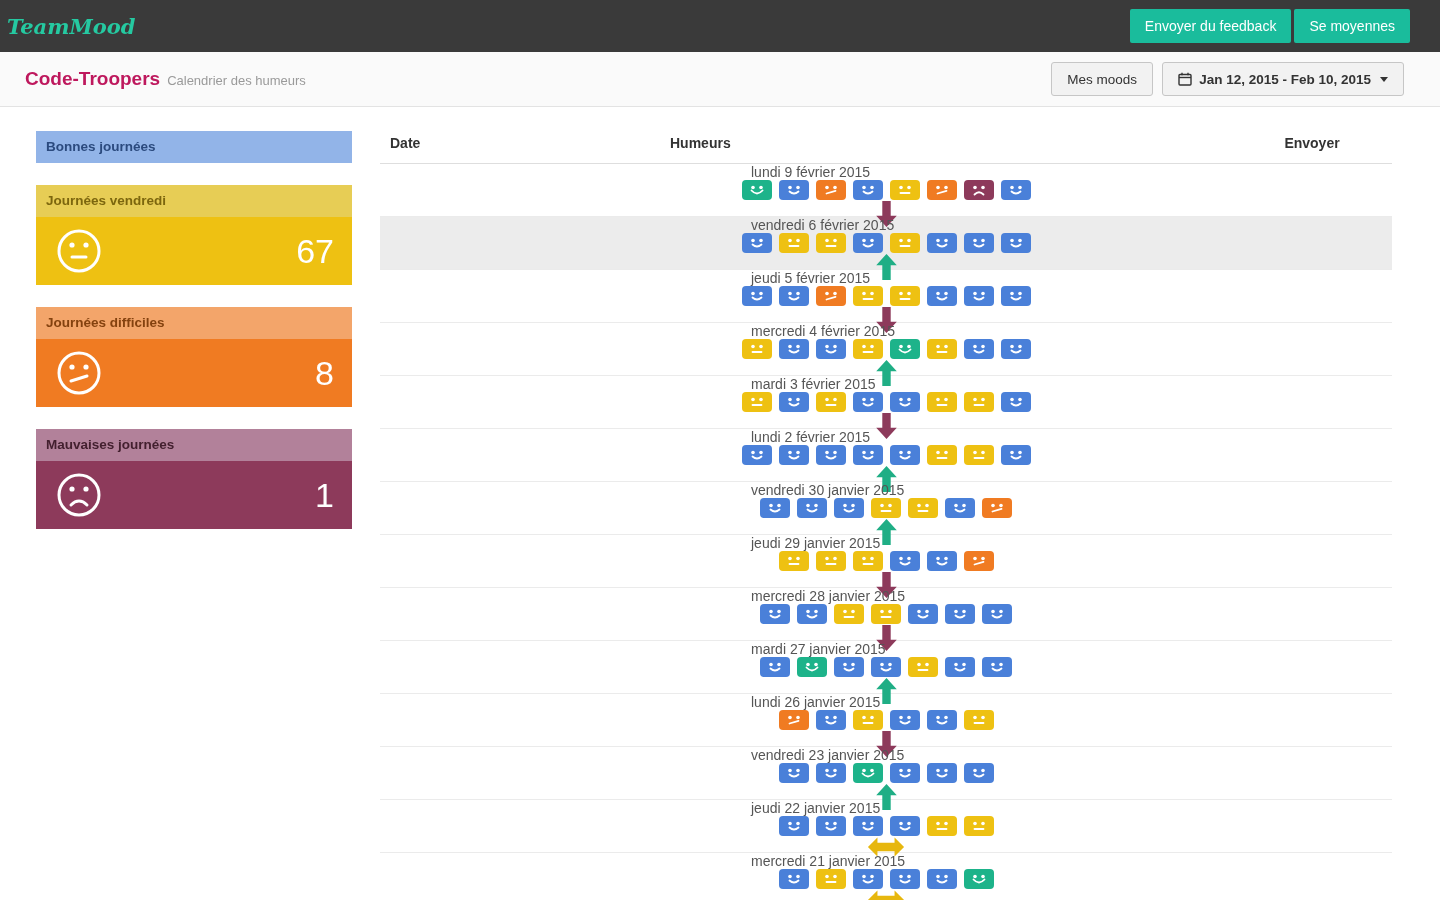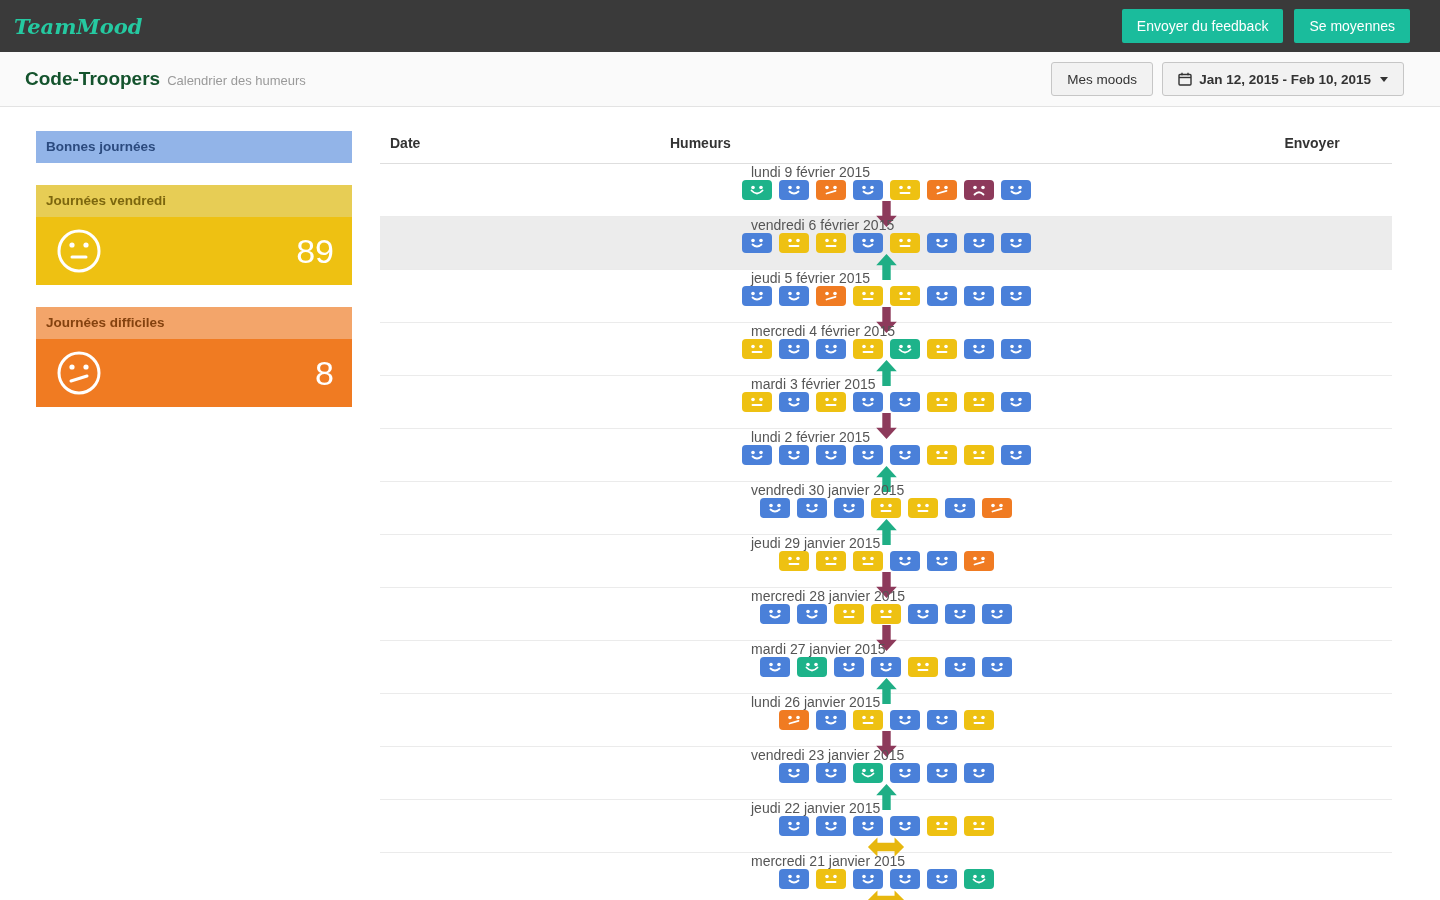--- a/index.html
+++ b/index.html
@@ -1,27 +1,27 @@
 <!DOCTYPE html>
 <html><head>
 <meta charset="utf-8">
 <style>
   * { margin:0; padding:0; box-sizing:border-box; }
   html,body { width:1440px; height:900px; overflow:hidden; }
   body { font-family:"Liberation Sans", sans-serif; background:#fff; }
 
   
-  .topbar { height:52px; background:#3a3a3a; display:flex; align-items:center; justify-content:space-between; padding:0 30px 0 14px; }
+  .topbar { height:52px; background:#3a3a3a; display:flex; align-items:center; justify-content:space-between; padding:0 30px 0 7px; }
   .logo { font-family:"DejaVu Serif", serif; font-style:italic; font-weight:bold; font-size:21px; color:#25c9a1; cursor:pointer; }
-  .topbar-buttons { display:flex; gap:11px; }
+  .topbar-buttons { display:flex; gap:3px; }
   .tb-btn { background:#1abc9c; color:#fff; border:none; font-family:"Liberation Sans",sans-serif; font-size:14px; padding:9px 15px; border-radius:2px; cursor:pointer; }
 
   
   .pheader { height:55px; background:#fafafa; border-bottom:1px solid #e3e3e3; display:flex; align-items:center; justify-content:space-between; padding:0 36px 0 25px; }
-  .team { font-size:19px; font-weight:bold; color:#14532d; }
+  .team { font-size:19px; font-weight:bold; color:#be185d; }
   .subtitle { font-size:13px; color:#9a9a9a; margin-left:7px; }
   .header-actions { display:flex; gap:9px; align-items:center; }
   .btn-light { background:#f2f2f2; border:1px solid #c6c6c6; border-radius:3px; height:34px; padding:0 15px; font-family:"Liberation Sans",sans-serif; font-size:13.5px; color:#333; cursor:pointer; display:flex; align-items:center; gap:7px; }
   .btn-light .lbl-bold { font-weight:bold; }
   .caret { width:0; height:0; border-left:4px solid transparent; border-right:4px solid transparent; border-top:5px solid #333; margin-left:2px; }
 
   
   .content { display:flex; align-items:flex-start; padding:24px 48px 0 36px; }
   .sidebar { width:316px; flex:none; }
   .card { margin-bottom:22px; }
@@ -83,35 +83,47 @@
   </div>
       <div class="card">
     <div class="card-header" style="background:#e7cd55;color:#7c660e">Journées vendredi</div>
     <div class="card-body" style="background:#eec112">
       <svg width="46" height="46" viewBox="0 0 46 46">
             <circle cx="23" cy="23" r="20" fill="none" stroke="#fff" stroke-width="3"></circle>
             <circle cx="16" cy="17" r="2.6" fill="#fff"></circle>
             <circle cx="30" cy="17" r="2.6" fill="#fff"></circle>
             <path d="M16 29 L30 29" fill="none" stroke="#fff" stroke-width="3" stroke-linecap="round"></path>
           </svg>
-      <span class="count">89</span>
+      <span class="count">67</span>
     </div>
   </div>
       <div class="card">
     <div class="card-header" style="background:#f3a56a;color:#84420f">Journées difficiles</div>
     <div class="card-body" style="background:#f07b22">
       <svg width="46" height="46" viewBox="0 0 46 46">
             <circle cx="23" cy="23" r="20" fill="none" stroke="#fff" stroke-width="3"></circle>
             <circle cx="16" cy="17" r="2.6" fill="#fff"></circle>
             <circle cx="30" cy="17" r="2.6" fill="#fff"></circle>
             <path d="M15 31 L31 26" fill="none" stroke="#fff" stroke-width="3" stroke-linecap="round"></path>
           </svg>
       <span class="count">8</span>
     </div>
   </div>
+      <div class="card">
+    <div class="card-header" style="background:#b2819a;color:#43202f">Mauvaises journées</div>
+    <div class="card-body" style="background:#8d3a5b">
+      <svg width="46" height="46" viewBox="0 0 46 46">
+            <circle cx="23" cy="23" r="20" fill="none" stroke="#fff" stroke-width="3"></circle>
+            <circle cx="16" cy="17" r="2.6" fill="#fff"></circle>
+            <circle cx="30" cy="17" r="2.6" fill="#fff"></circle>
+            <path d="M15 33 Q23 25 31 33" fill="none" stroke="#fff" stroke-width="3" stroke-linecap="round"></path>
+          </svg>
+      <span class="count">1</span>
+    </div>
+  </div>
     </aside>
   <main class="main">
     <div class="thead">
       <div class="w-date">Date</div>
       <div class="w-moods">Humeurs</div>
       <div class="w-trend">Envoyer</div>
     </div>
     <div id="rows">
   <div class="trow">
     <div class="w-date c-date">lundi 9 février 2015</div>

